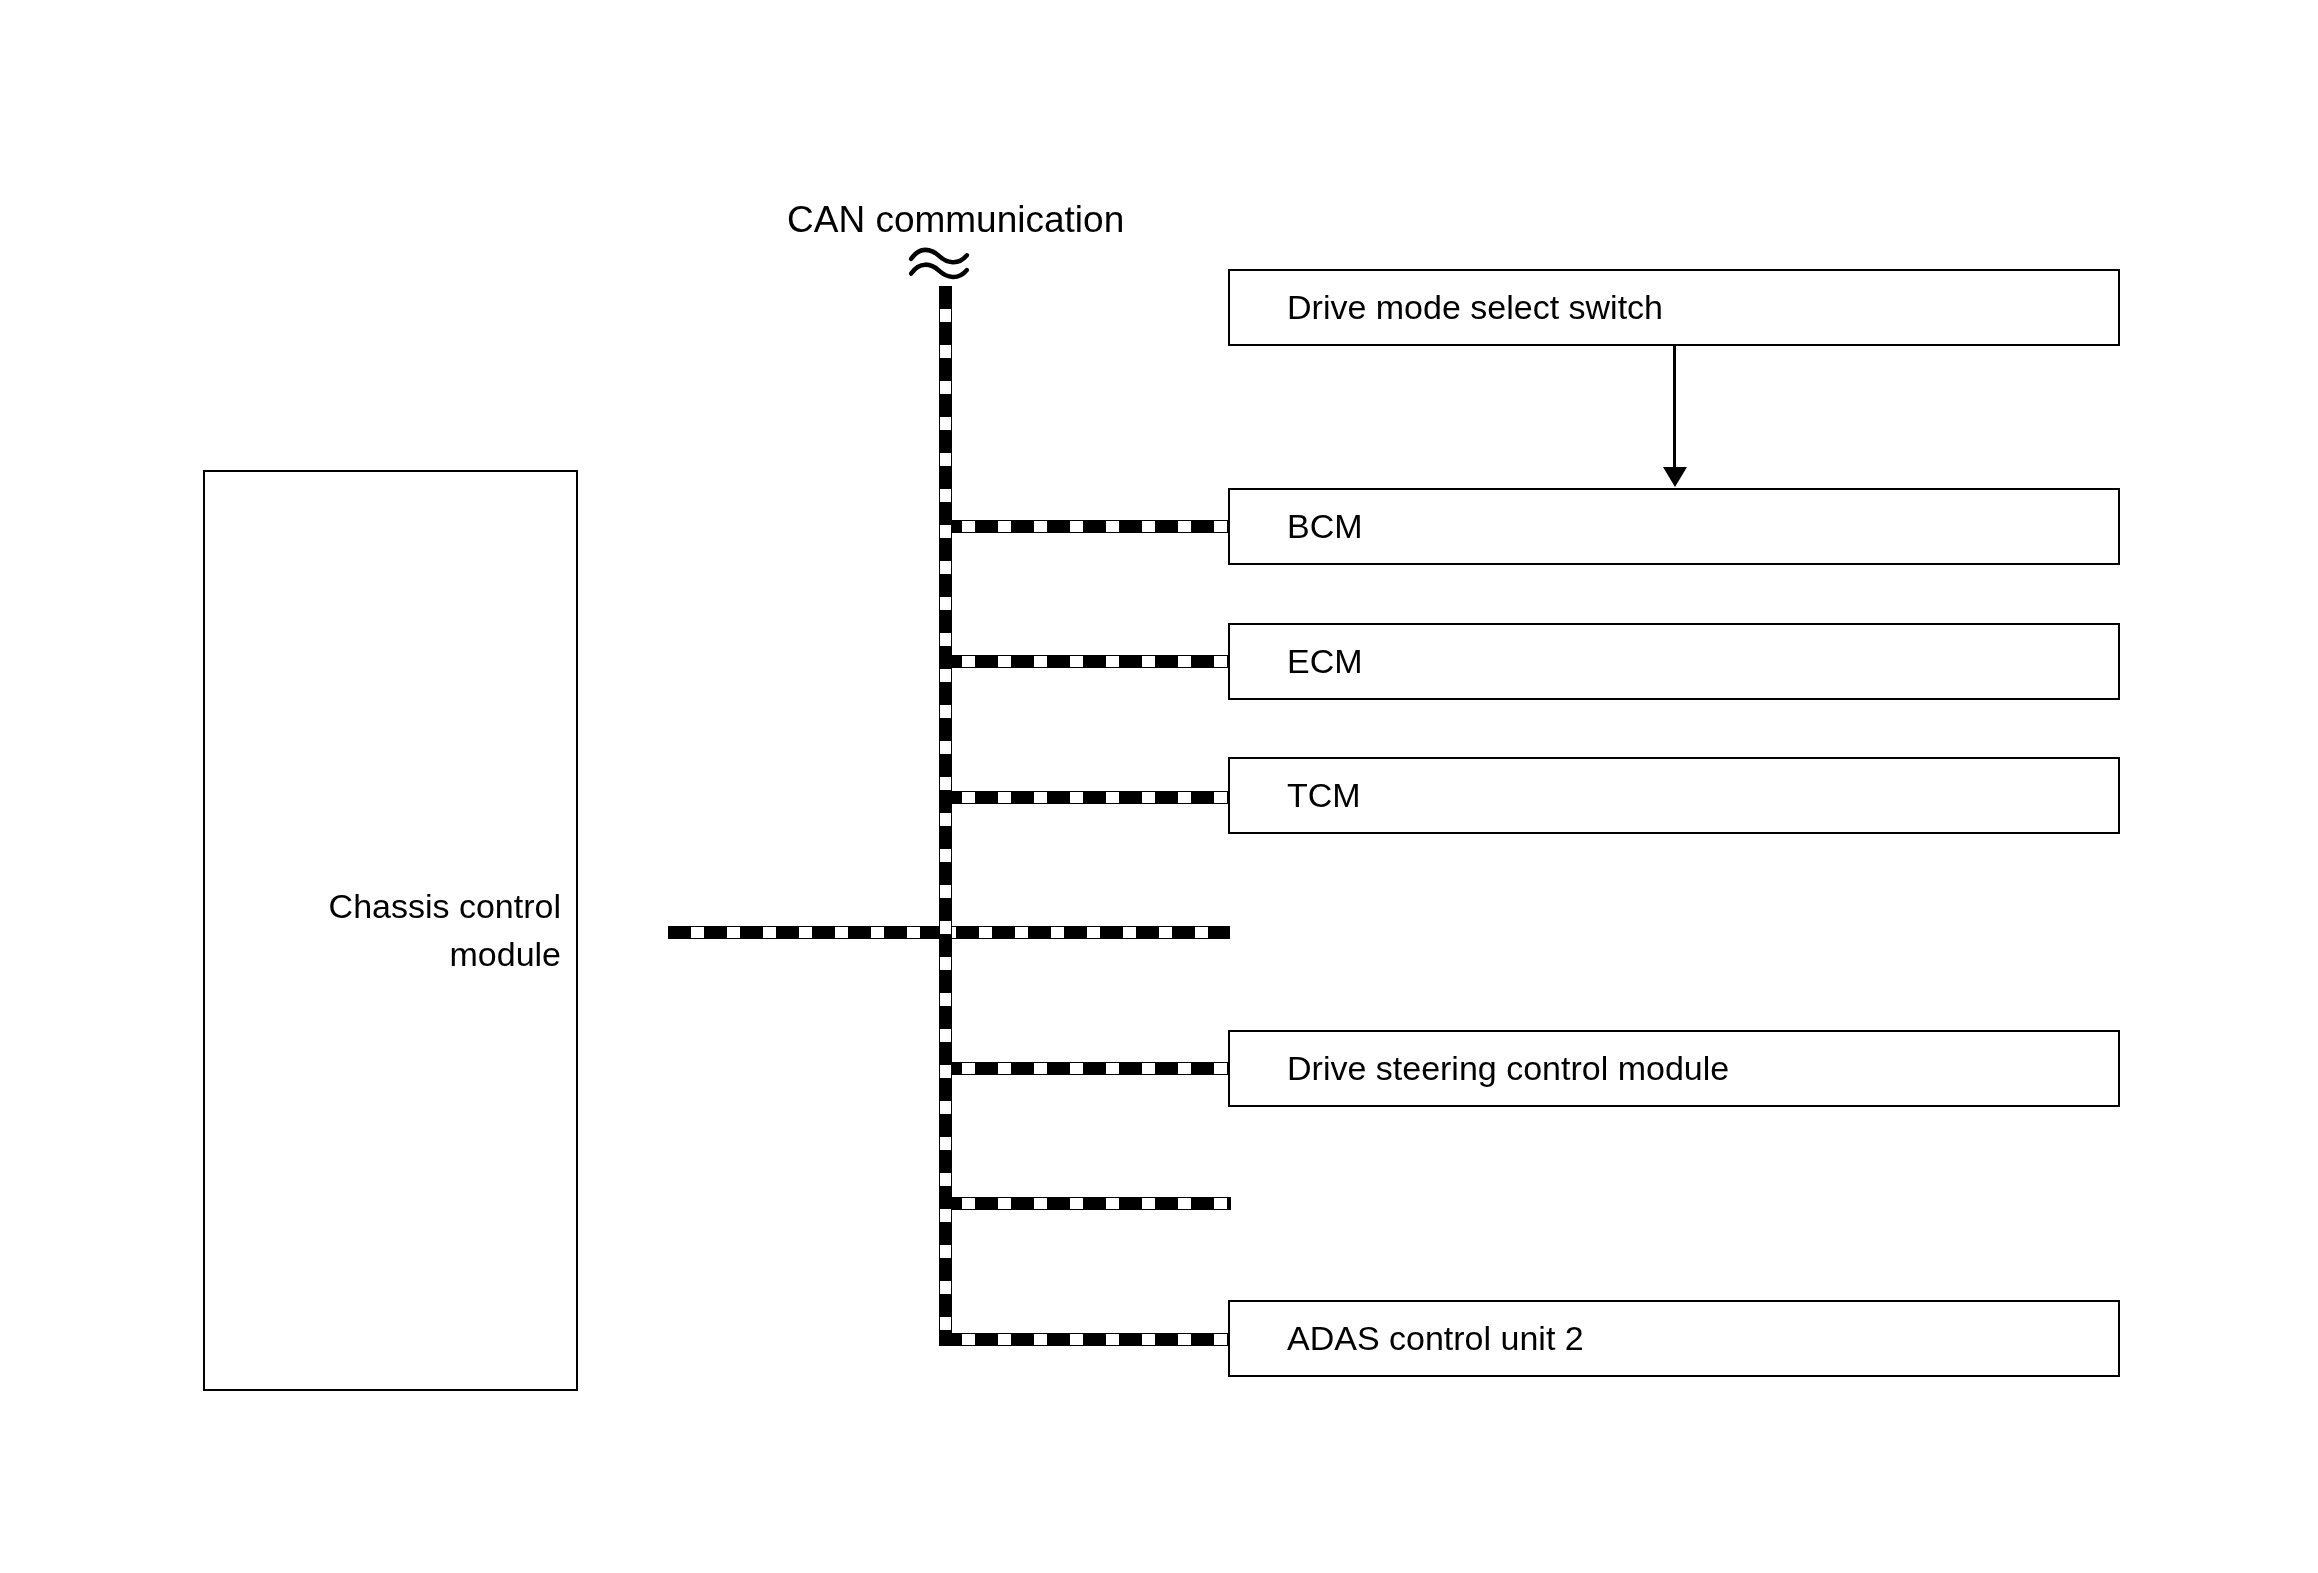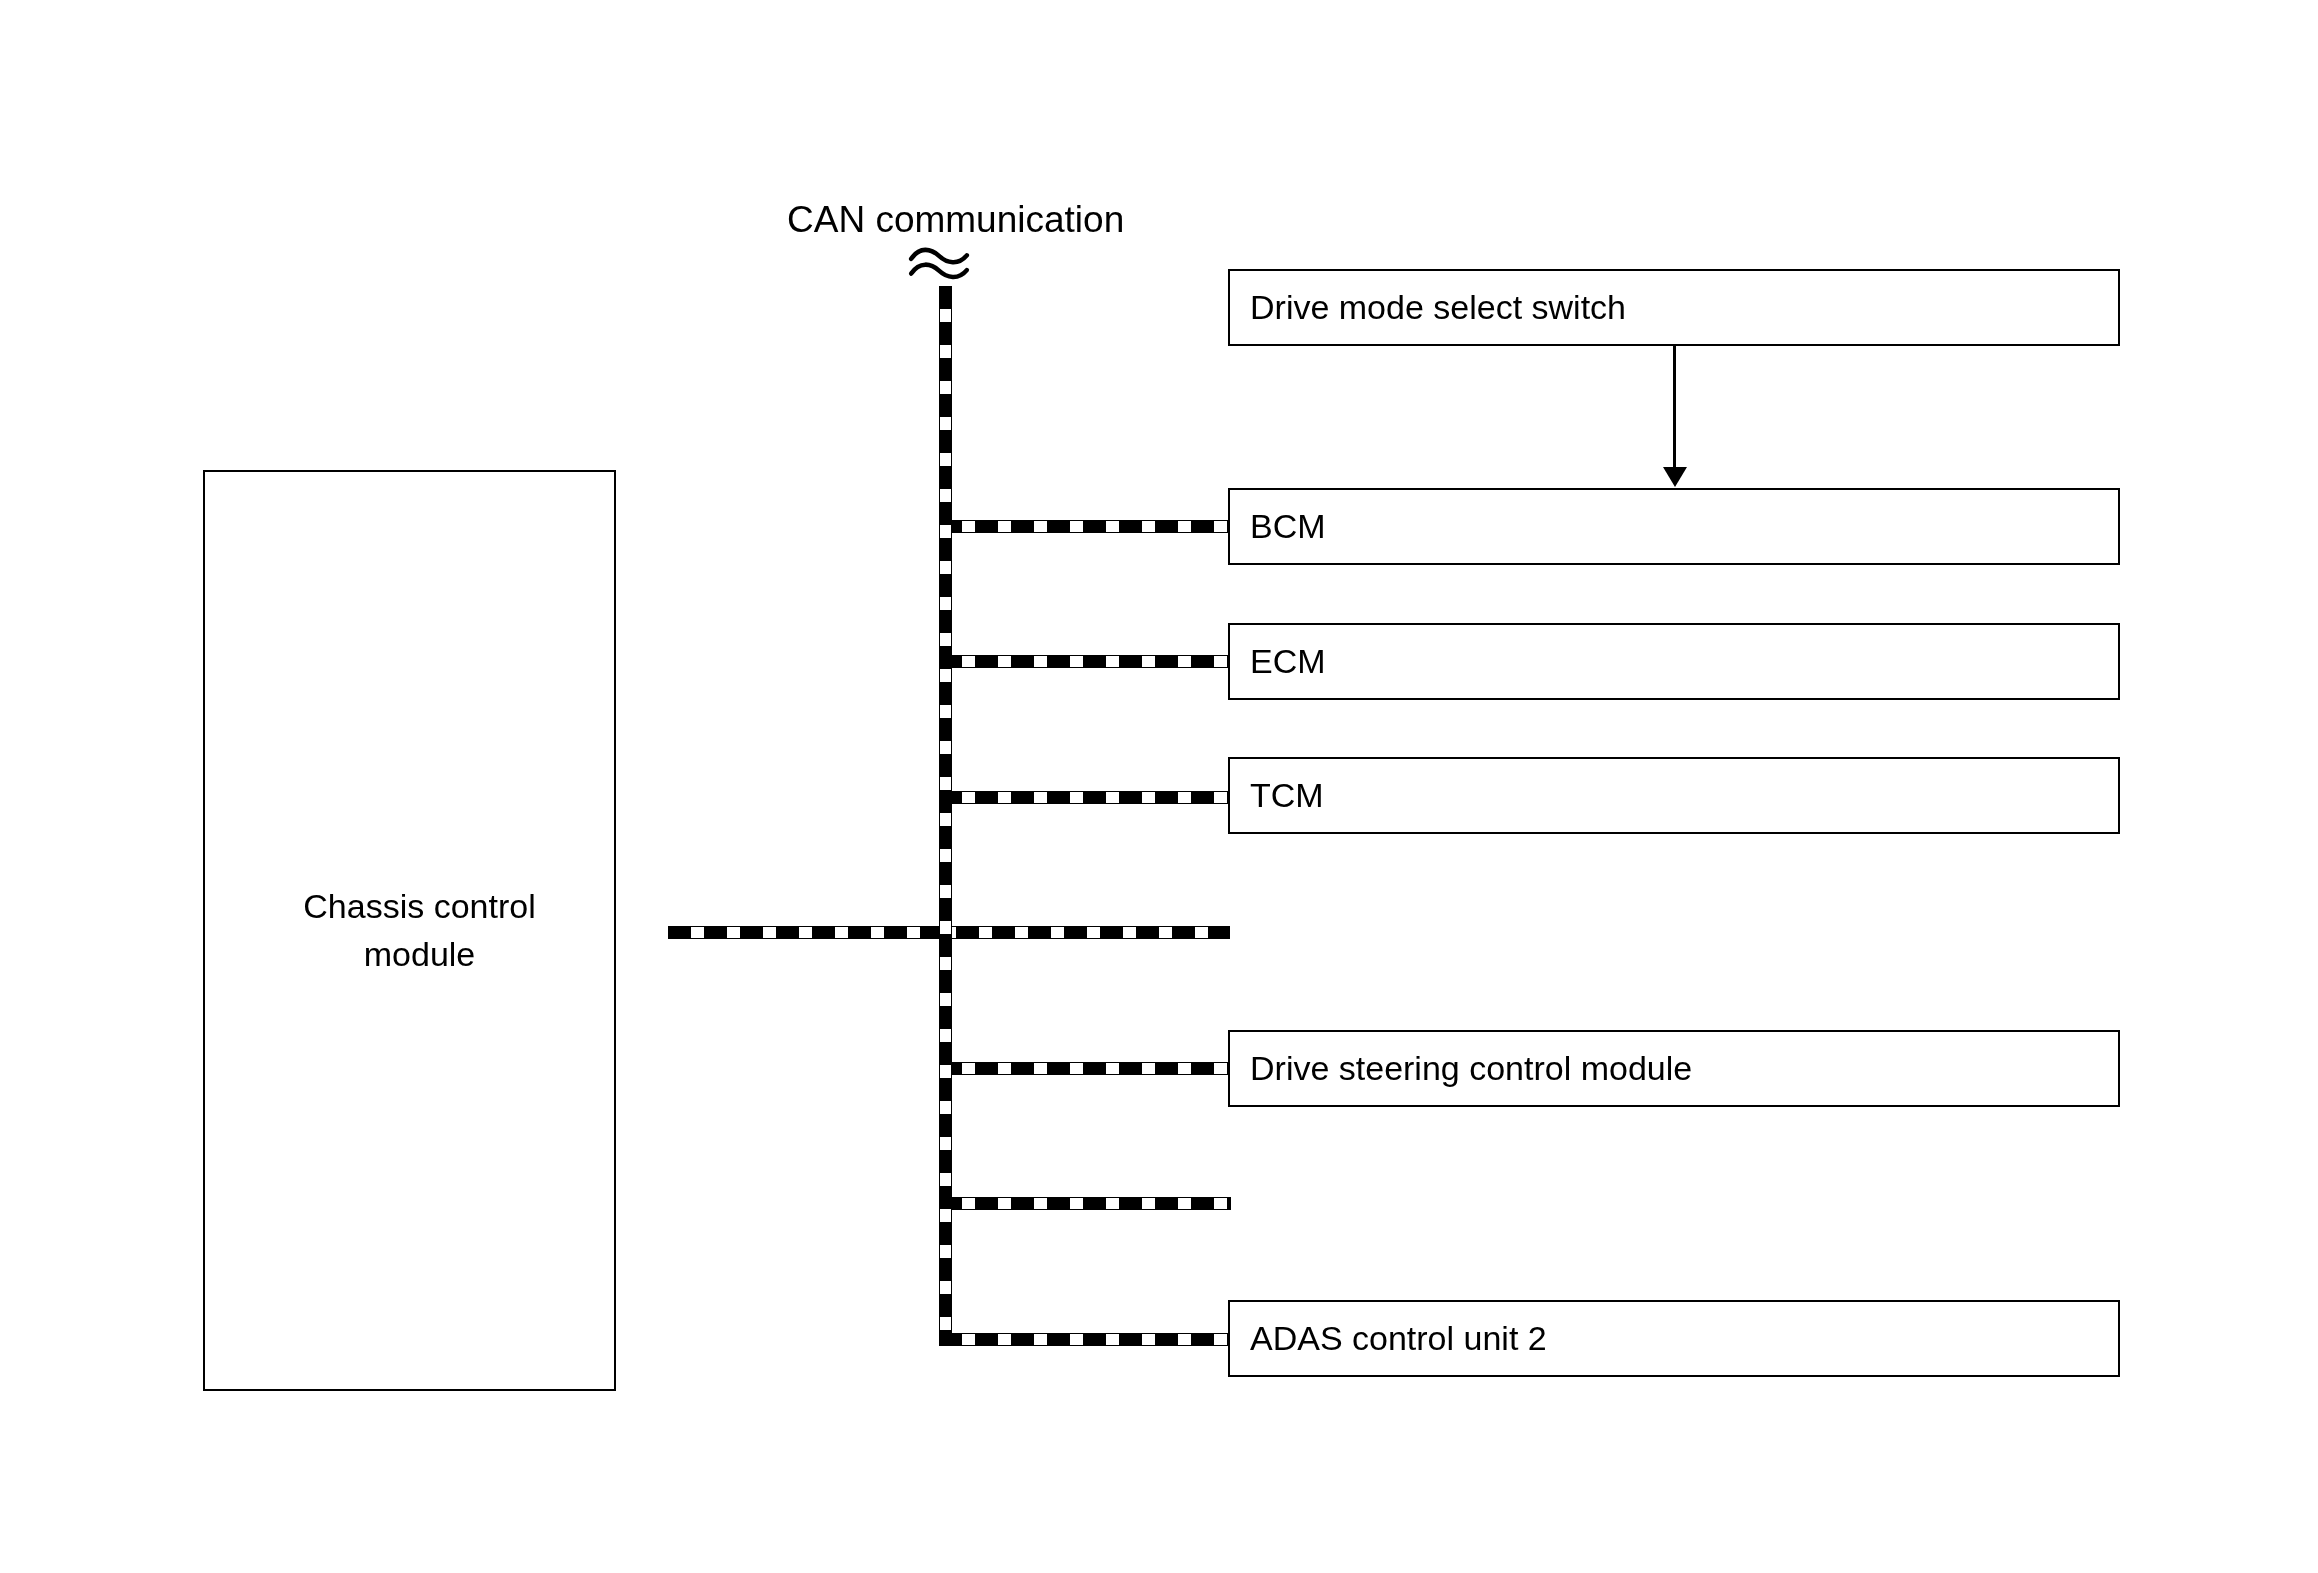--- a/index.html
+++ b/index.html
@@ -27,30 +27,30 @@
   .node-box {
     border: 2.9px solid #000000;
     background: #ffffff;
     display: flex;
     align-items: center;
   }
   .right-node {
     left: 1228px;
     width: 892px;
     height: 77px;
-    padding-left: 20px;
+    padding-left: 57px;
     font-size: 34px;
   }
   .right-node .node-label { white-space: nowrap; }
   .chassis-node {
     left: 203px; top: 470px;
-    width: 413px; height: 921px;
+    width: 375px; height: 921px;
     border-width: 2.3px;
     justify-content: center;
-    text-align: center;
+    text-align: right;
     font-size: 34px;
     line-height: 1.4;
     padding-left: 20px;
   }
   .chassis-node .node-label { width: 321px; }
 
   
   .can-h {
     height: 13.2px;
     border-top: 1.7px solid #000000;

